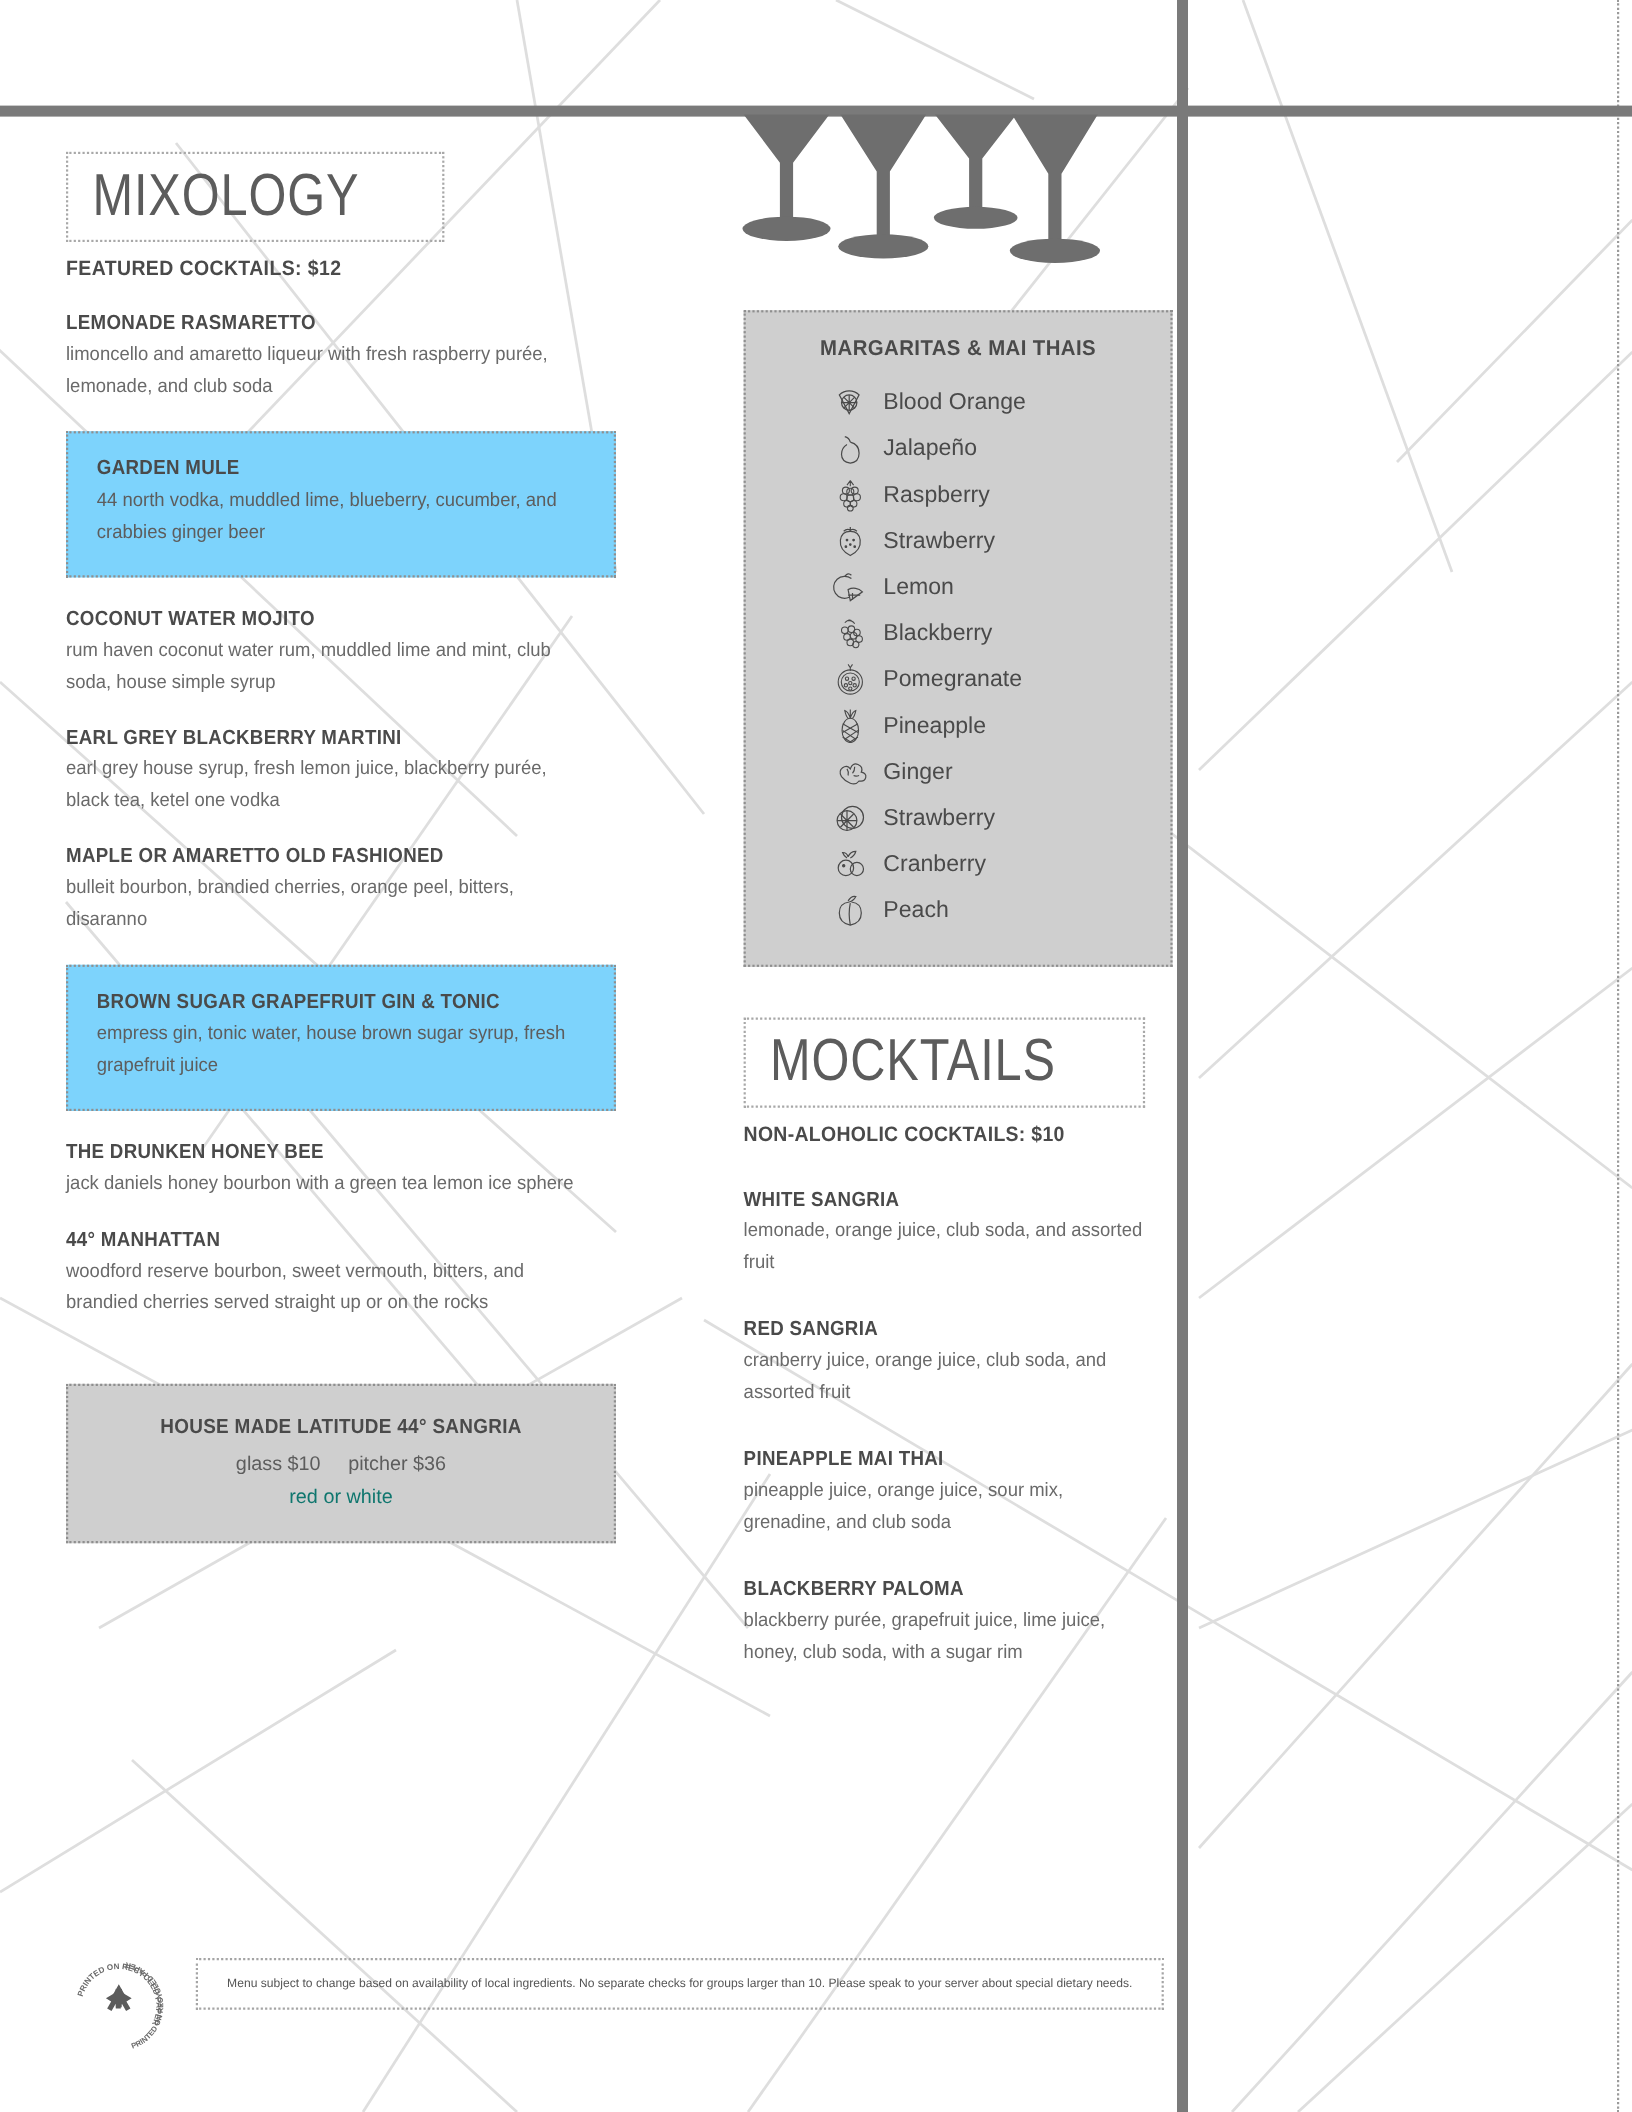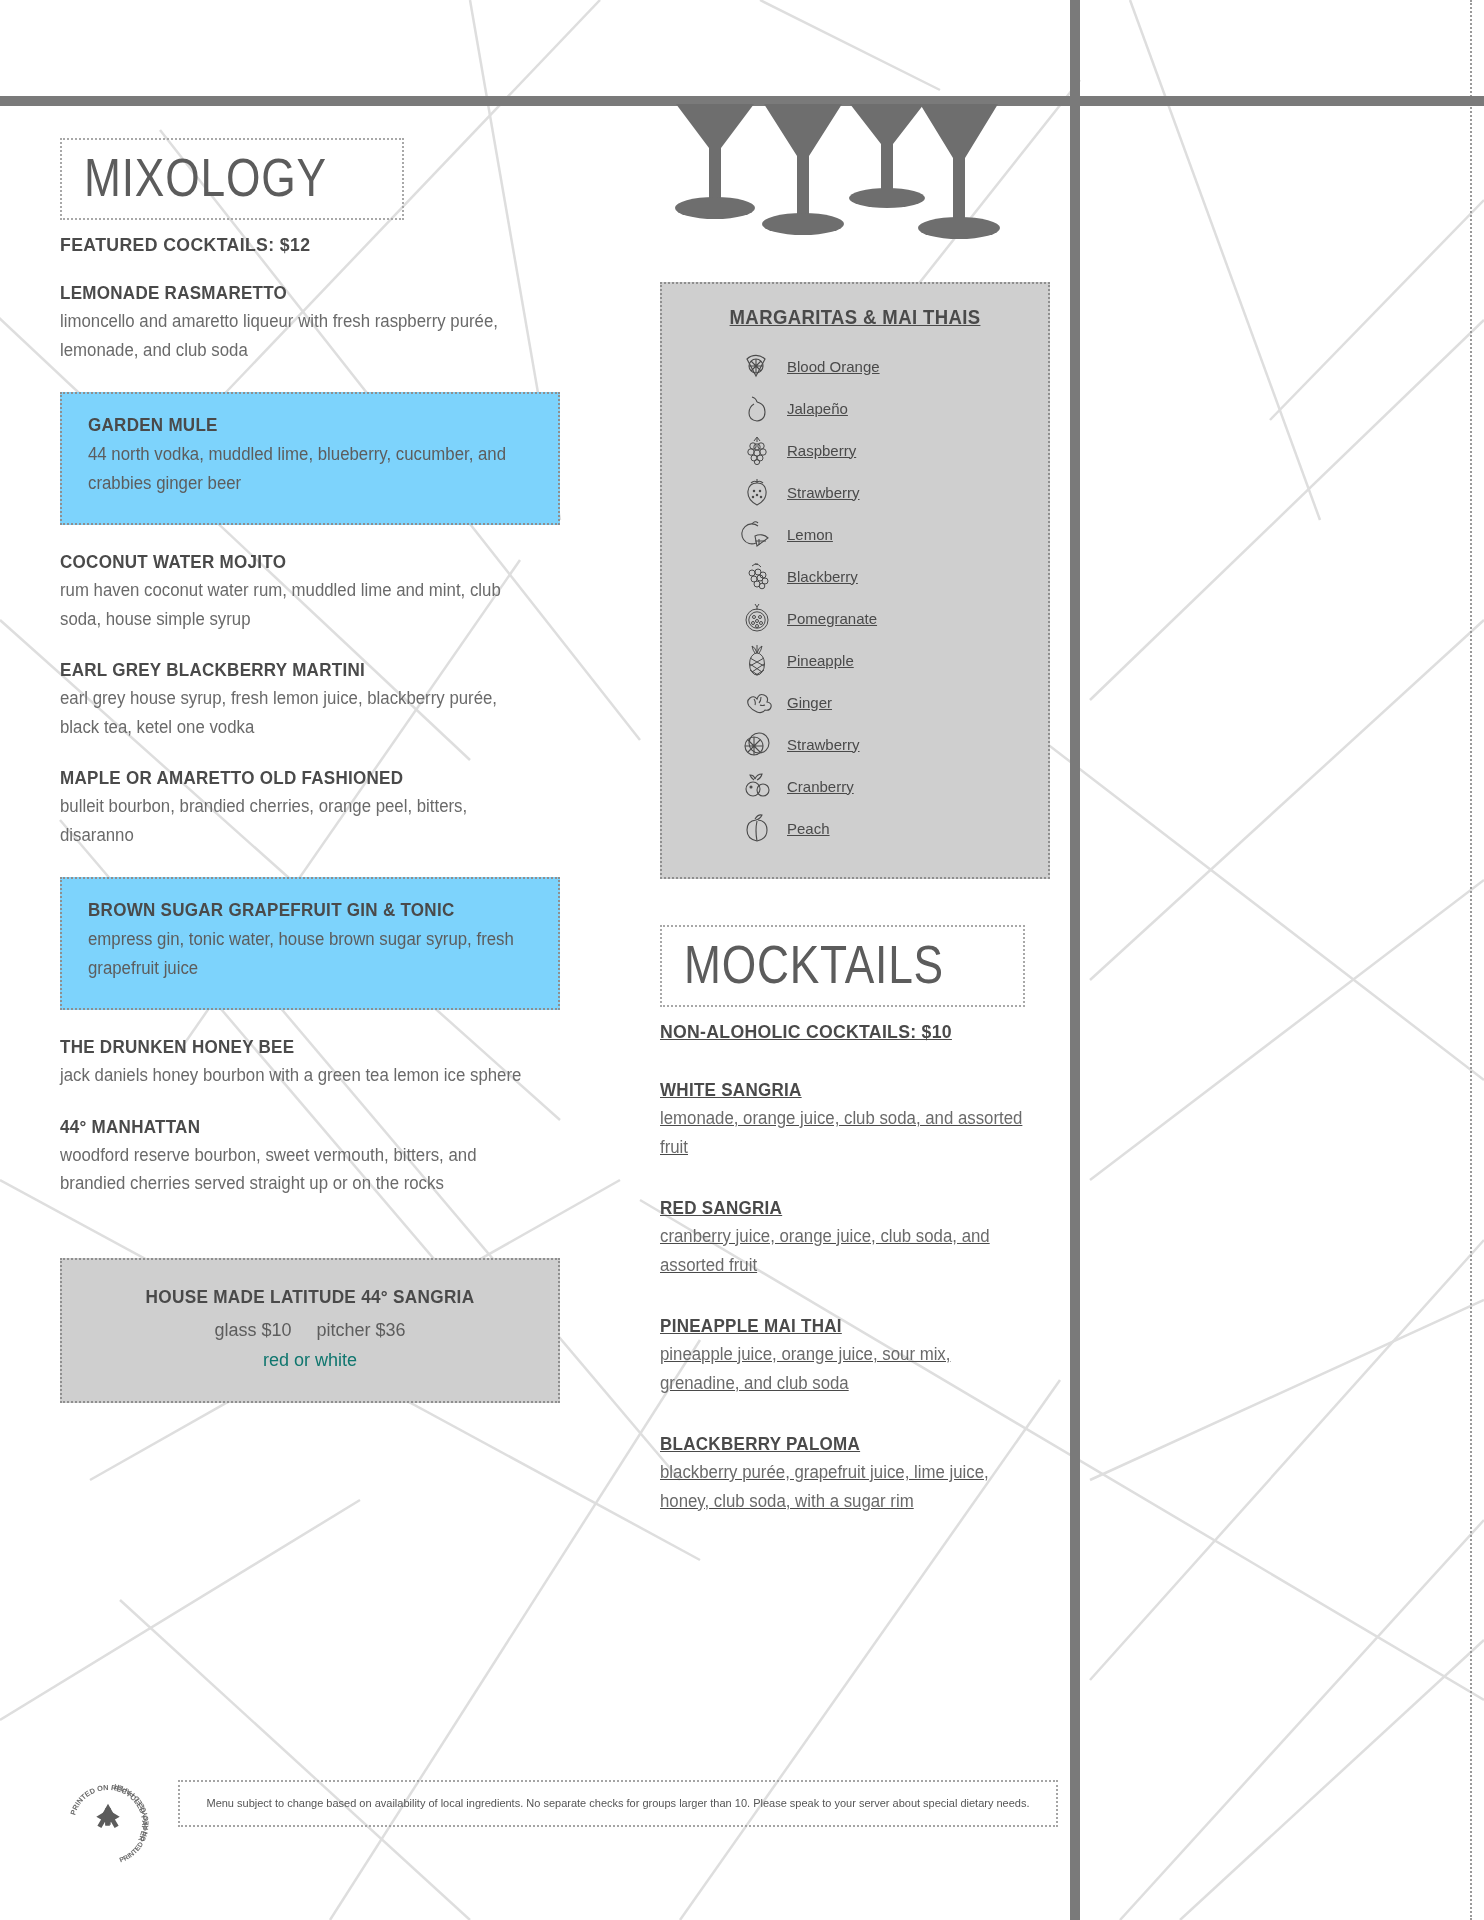--- a/index.html
+++ b/index.html
@@ -28,21 +28,21 @@
   .edge-dot-v {
     position:absolute; right:12px; top:0; width:0; height:1920px;
     border-left:2px dotted #9a9a9a; z-index:1;
   }
 
   
   .glasses { position:absolute; left:672px; top:100px; z-index:3; }
 
   
   .col-left { position:absolute; left:60px; top:138px; width:500px; z-index:4; }
-  .col-right { position:absolute; left:660px; top:282px; width:390px; z-index:4;text-decoration:underline; }
+  .col-right { position:absolute; left:676px; top:282px; width:390px; z-index:4; }
 
   .title-box {
     display:inline-block;
     border:2px dotted #a8a8a8;
     padding:10px 22px 14px 22px;
   }
   .display-title {
     font-family:"Liberation Sans Narrow","Liberation Sans", sans-serif;
     font-size:54px;
     font-weight:400;
@@ -122,21 +122,21 @@
     transform:scaleX(0.95);
     margin-bottom:18px; white-space:nowrap;
   }
   .flavor-row {
     display:flex; align-items:center;
     margin:0 0 4px 52px;
     height:38px;
   }
   .flavor-icon { width:34px; height:34px; flex:0 0 34px; margin-right:13px;
     display:flex; align-items:center; justify-content:center; }
-  .flavor-label { font-size:15px; color:#4a4a4a; }
+  .flavor-label { font-size:21px; color:#4a4a4a; }
 
   
   .mock-head-wrap { margin-top:46px; }
   .mock-sub {
     font-size:19px; font-weight:bold; color:#4a4a4a;
     letter-spacing:0.3px; margin-top:14px;
     transform:scaleX(0.93); transform-origin:left center; white-space:nowrap;
   }
   .mock-item { margin-top:36px; }
 

